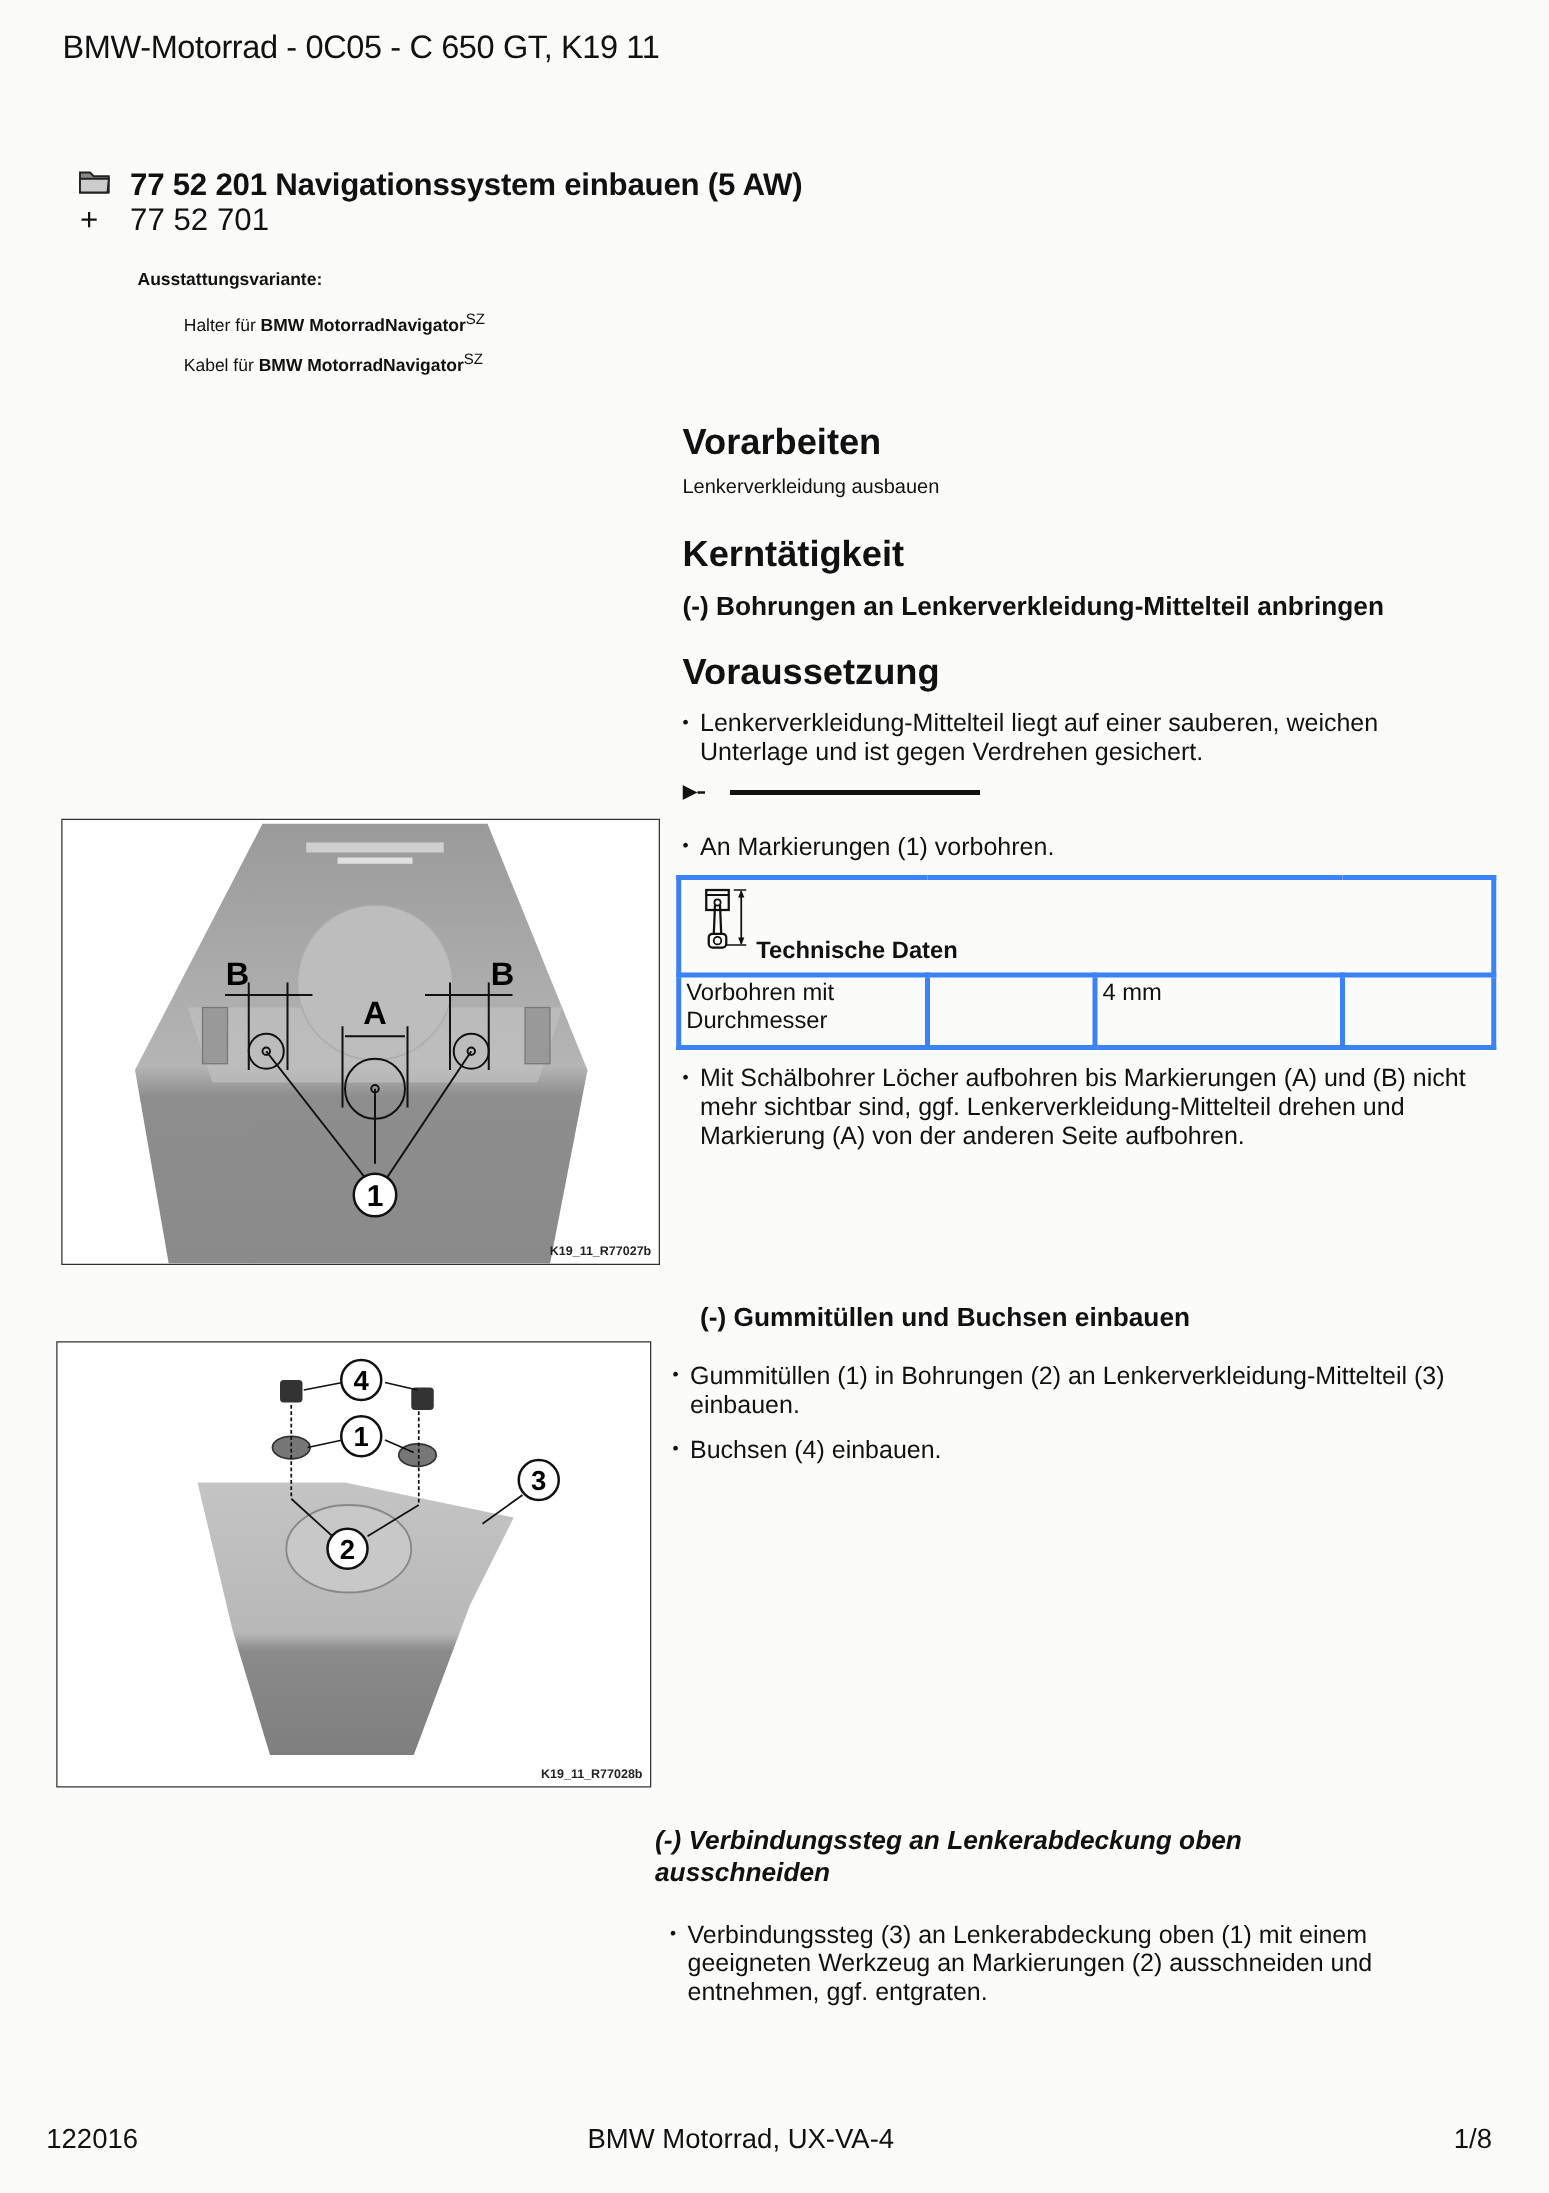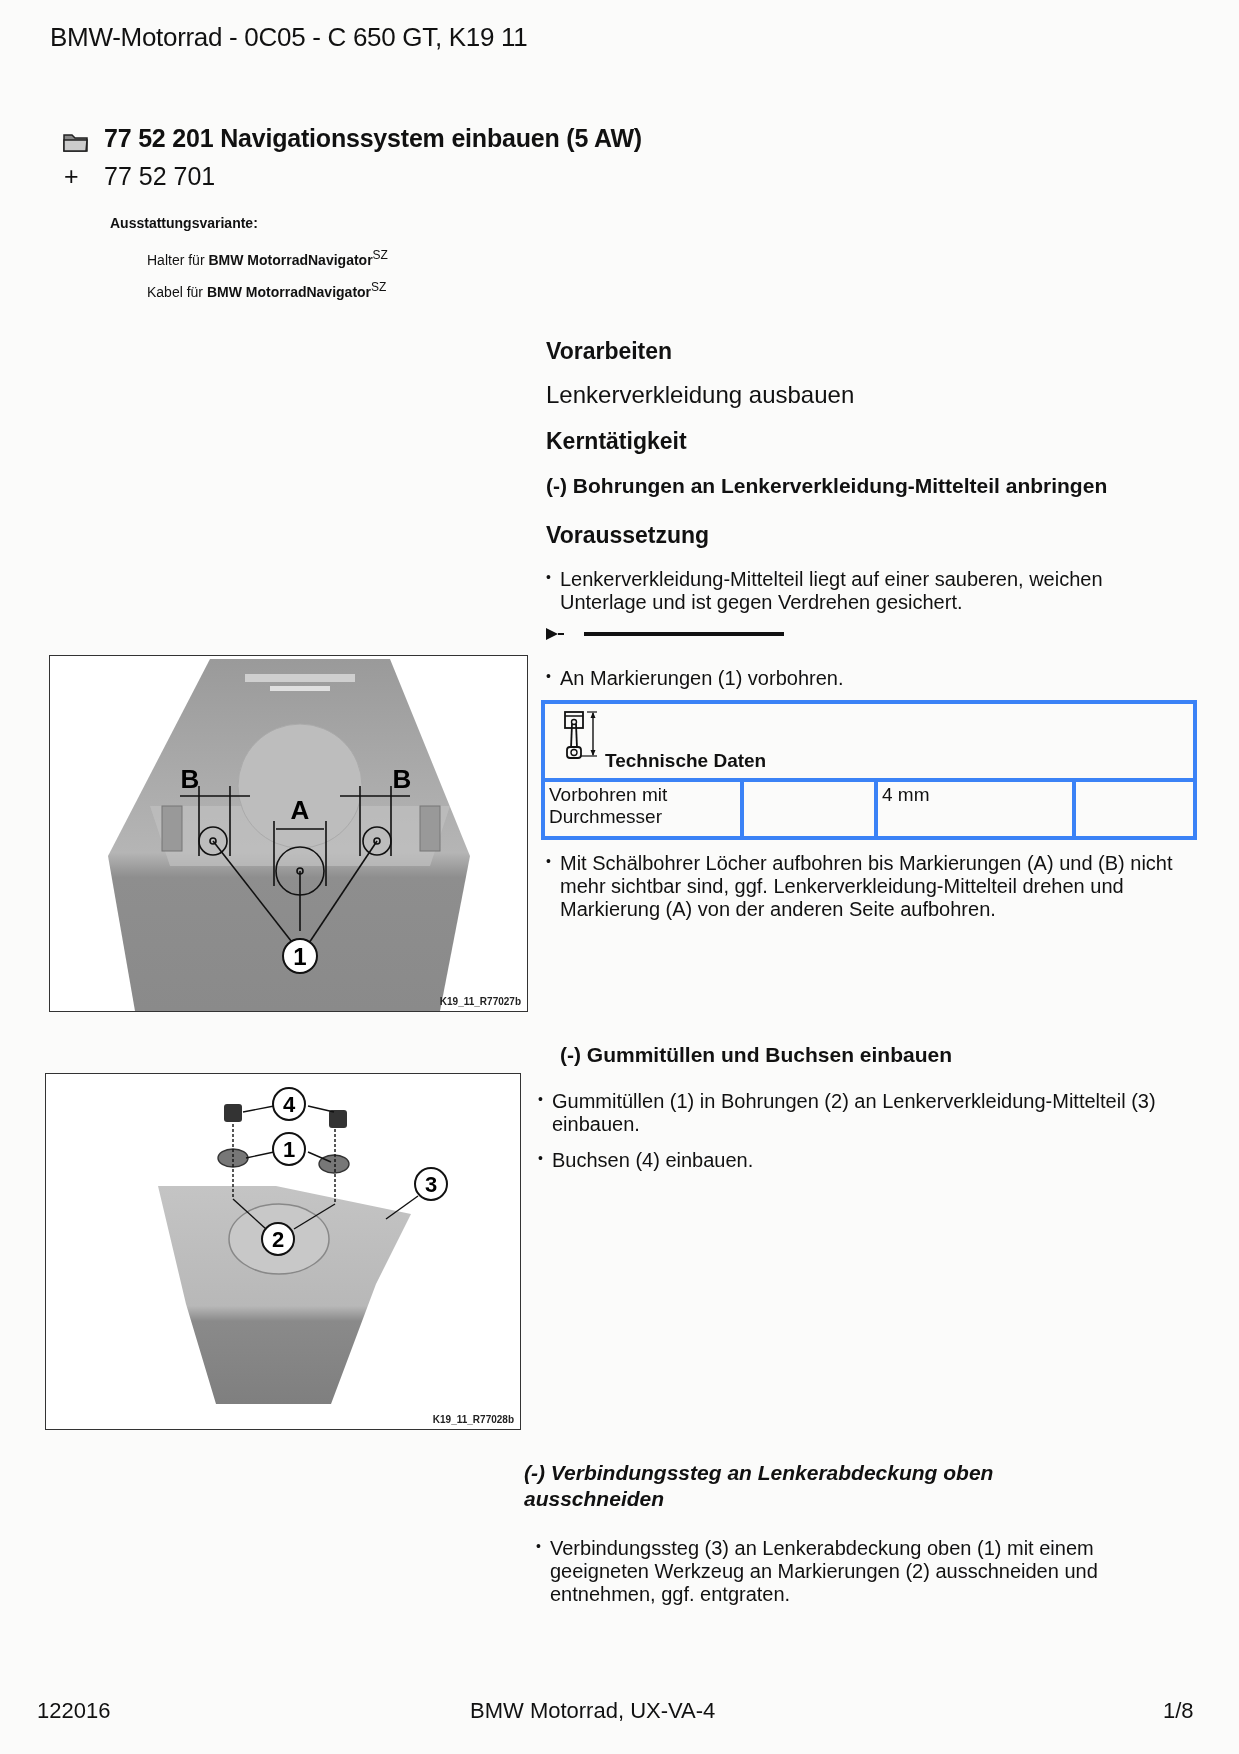--- a/index.html
+++ b/index.html
@@ -3,35 +3,35 @@
 <meta charset="utf-8">
 <style>
   html, body { margin: 0; padding: 0; }
   body {
     width: 1239px; height: 1754px; position: relative; overflow: hidden;
     background: #fbfbfa; color: #111;
     font-family: "Liberation Sans", "DejaVu Sans", sans-serif;
   }
   .abs { position: absolute; }
   .doc-header { left: 50px; top: 22px; font-size: 26px; letter-spacing: -0.3px; }
-  .title-row { left: 62px; top: 124px; display: flex; align-items: flex-end; }
+  .title-row { left: 62px; top: 134px; display: flex; align-items: flex-start; }
   .title-row .folder { width: 28px; height: 22px; margin-right: 14px; }
   .title-text { font-size: 25px; font-weight: bold; letter-spacing: -0.2px; }
   .plus-row { left: 64px; top: 162px; font-size: 25px; display: flex; }
   .plus-row .plus { width: 40px; }
   .ausst-label { left: 110px; top: 215px; font-size: 14px; font-weight: bold; }
   .variant { font-size: 14px; }
   .variant b { font-weight: bold; margin-top: 24px; }
   .variant sup { font-size: 12px; }
   .v1 { left: 147px; top: 248px; }
   .v2 { left: 147px; top: 280px; }
 
-  .h-sec { font-weight: bold; font-size: 23px; }
+  .h-sec { font-weight: bold; font-size: 29px; }
   .h-step { font-weight: bold; font-size: 21px; }
-  .body-txt { font-size: 24px; }
+  .body-txt { font-size: 16px; }
   .bullet { font-size: 20px; line-height: 23px; display: flex; }
   .bullet .dot { width: 14px; flex: none; font-size: 14px; line-height: 18px; }
 
   .figure { border: 1.5px solid #333; background: #fff; overflow: hidden; }
   .fig-caption { position: absolute; right: 6px; bottom: 4px; font-size: 10px; font-weight: bold; color: #222; }
 
   table.techdata { border-collapse: collapse; position: absolute; left: 541px; top: 700px; width: 656px; }
   table.techdata td { border: 4px solid #3b82f6; font-size: 19px; vertical-align: top; padding: 2px 4px; line-height: 22px; }
   .td-head { height: 70px; position: relative; }
   .td-head-title { position: absolute; left: 60px; bottom: 6px; font-weight: bold; font-size: 19px; }

